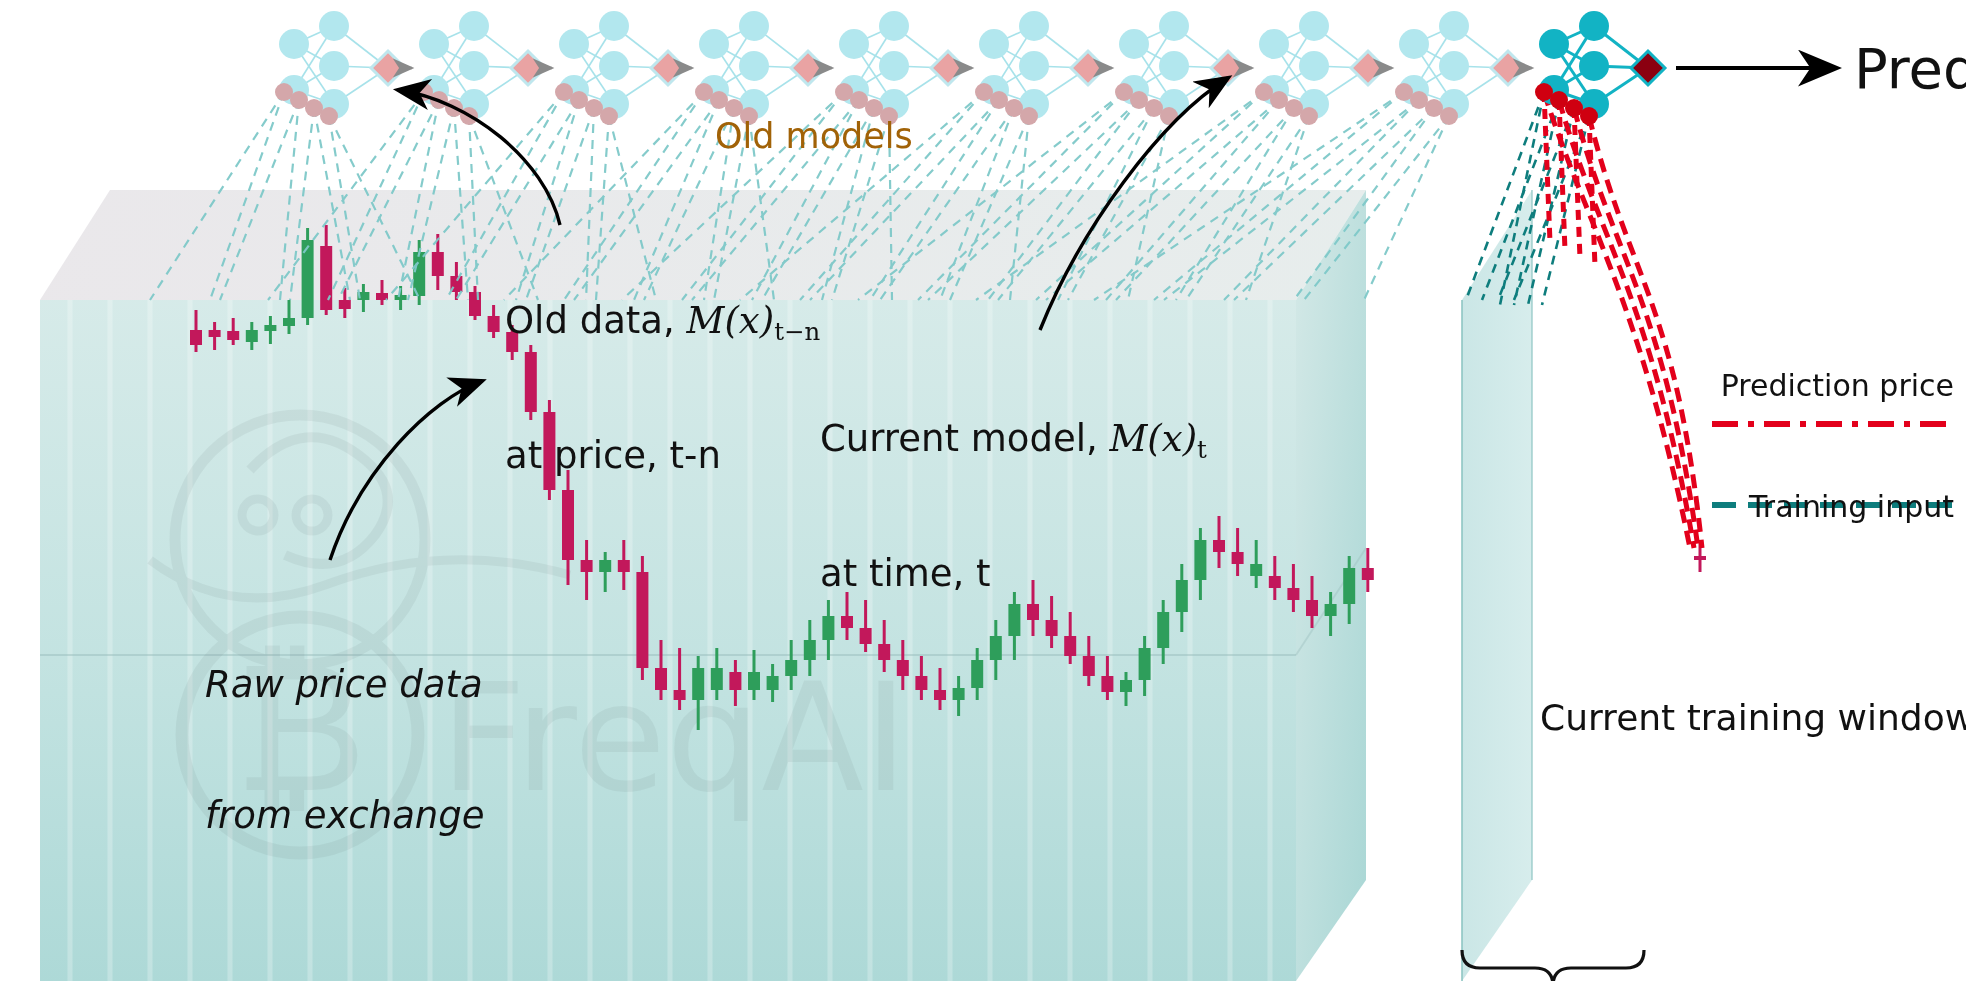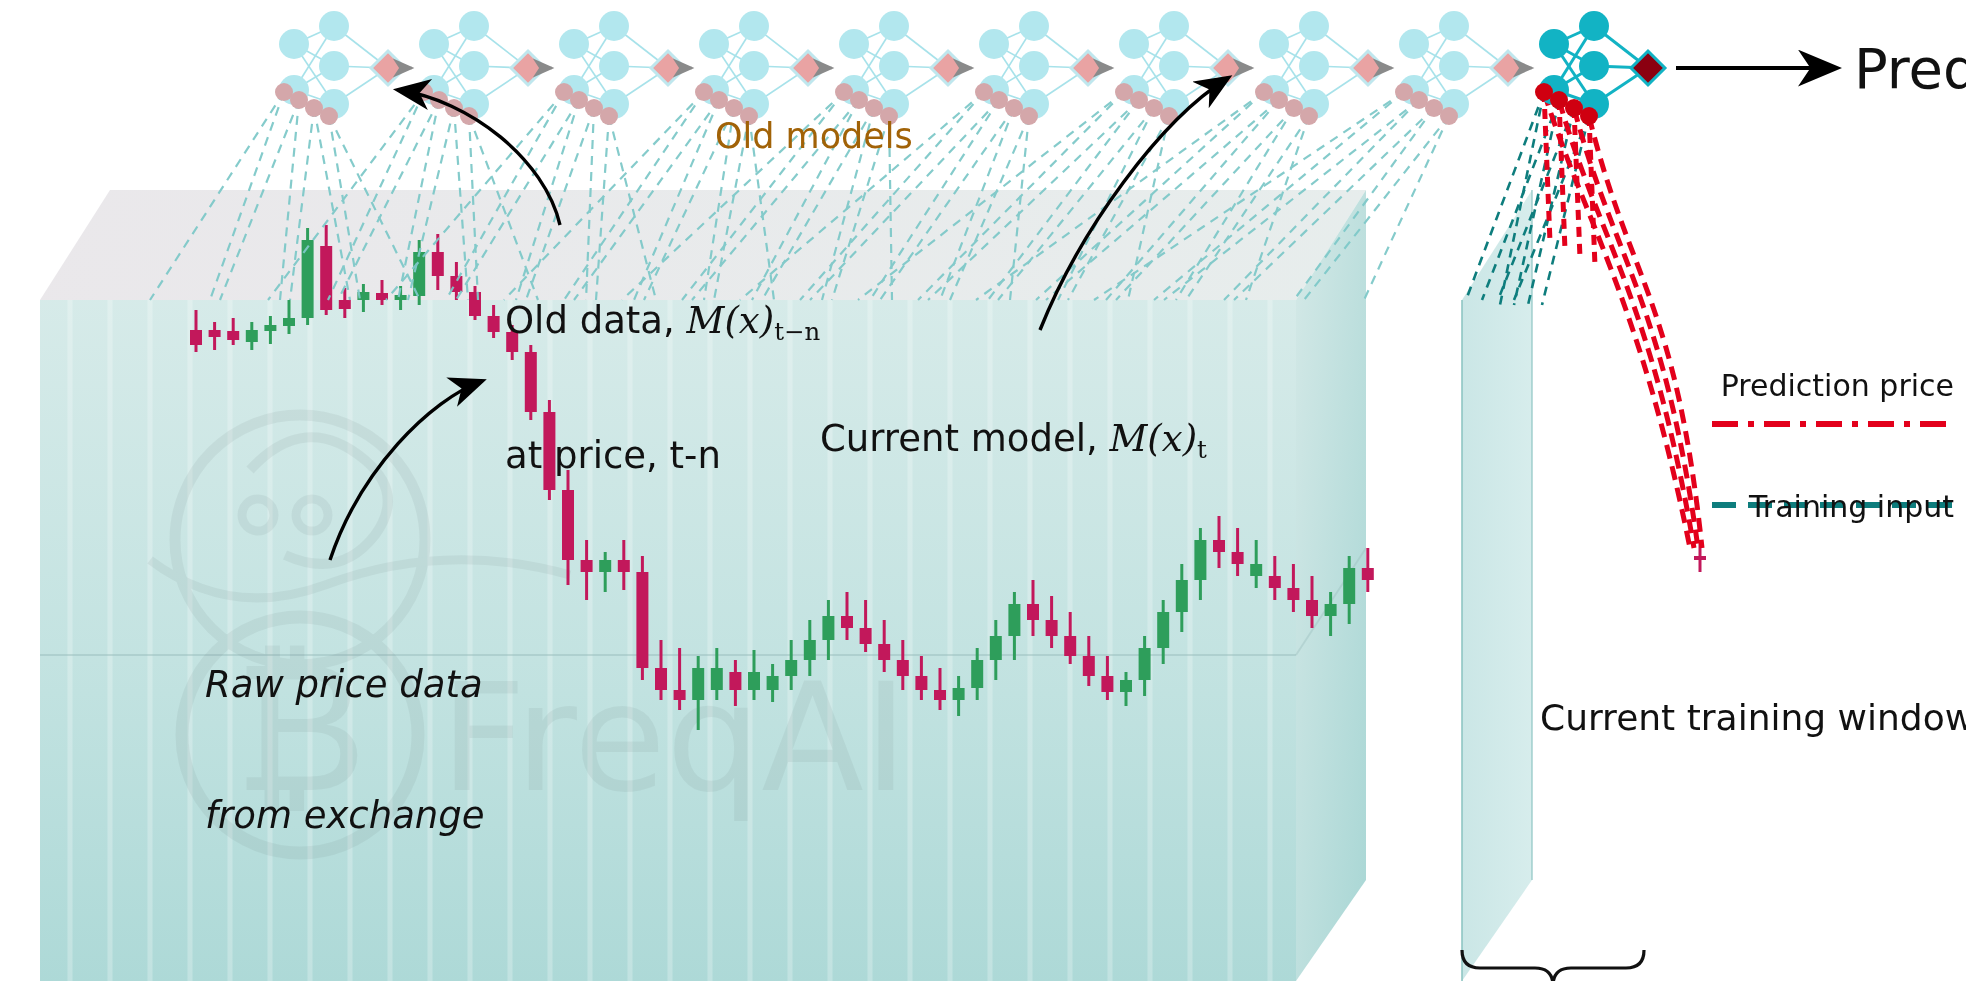--- a/index.html
+++ b/index.html
@@ -603,20 +603,21 @@
 
   <div class="txt" id="old-models-label">Old models</div>
 
   <div class="txt annot" id="old-model-annot" style="left:505px;top:212px;">
     <div><span>Old data, </span><span class="mathit">M</span><span class="mathit">(</span><span class="mathit">x</span><span class="mathit">)</span><span class="mathsub">t−n</span></div>
     <div>at price, t-n</div>
   </div>
 
   <div class="txt annot" id="current-model-annot" style="left:820px;top:330px;">
     <div><span>Current model, </span><span class="mathit">M</span><span class="mathit">(</span><span class="mathit">x</span><span class="mathit">)</span><span class="mathsub">t</span></div>
+    <div>at time, t</div>
   </div>
 
   <div class="txt annot" id="raw-price-annot" style="left:205px;top:576px;font-style:italic;">
     <div>Raw price data</div>
     <div>from exchange</div>
   </div>
 
   <div class="txt" id="ctw-label">Current training window</div>
 
   <div class="txt legend-label" style="left:1674px;top:368px;width:280px;">Prediction price</div>

